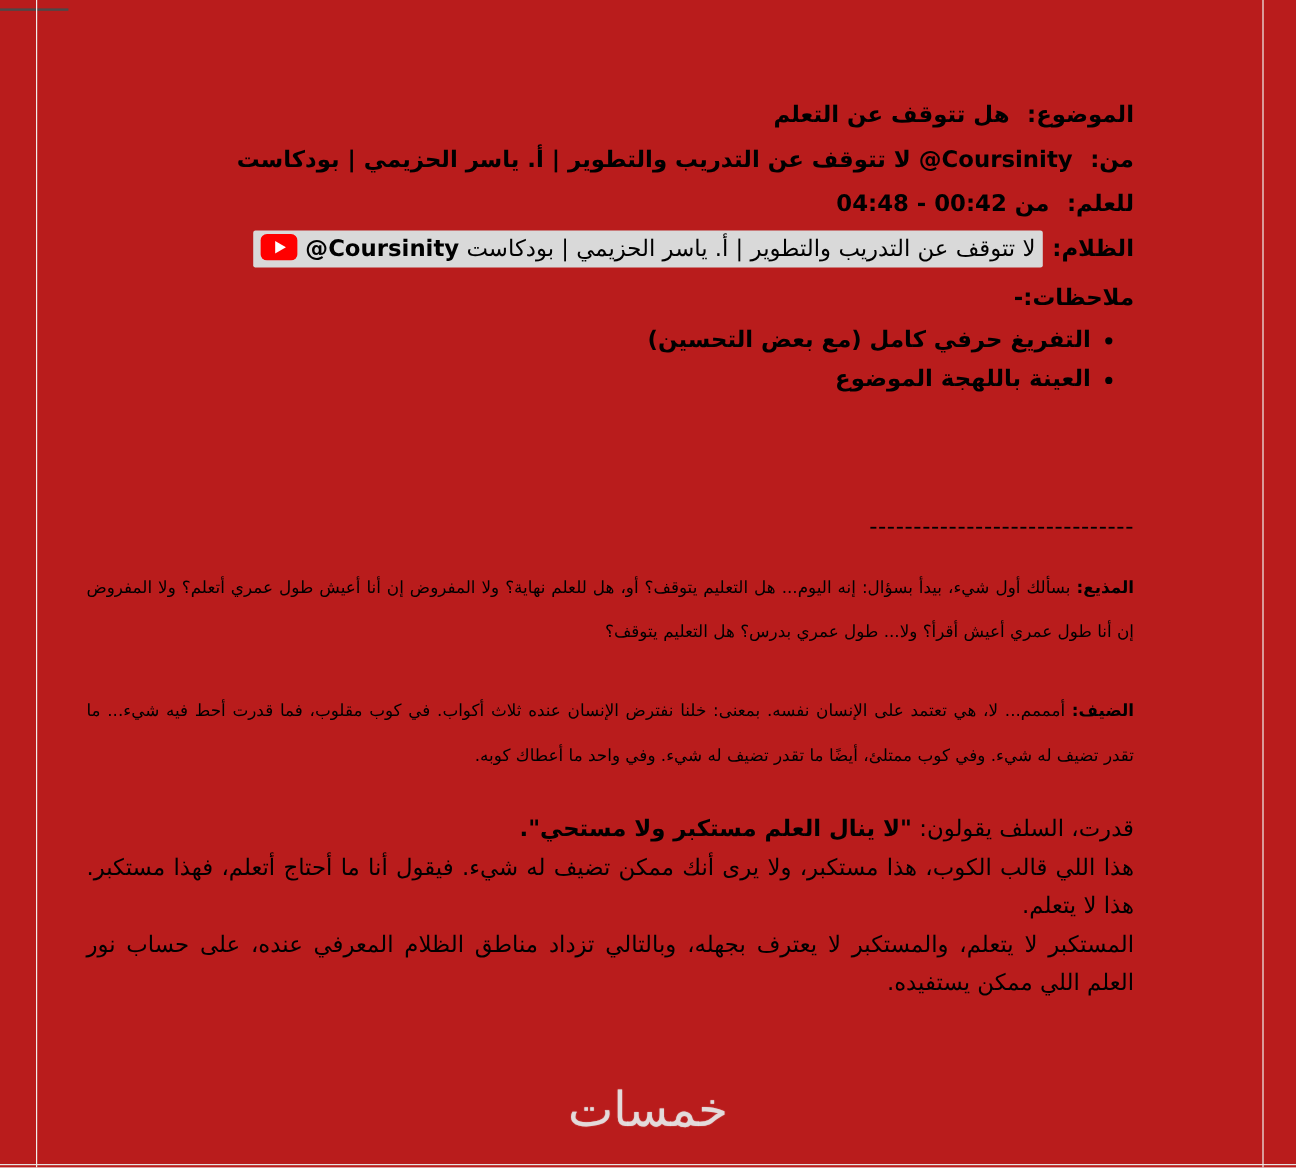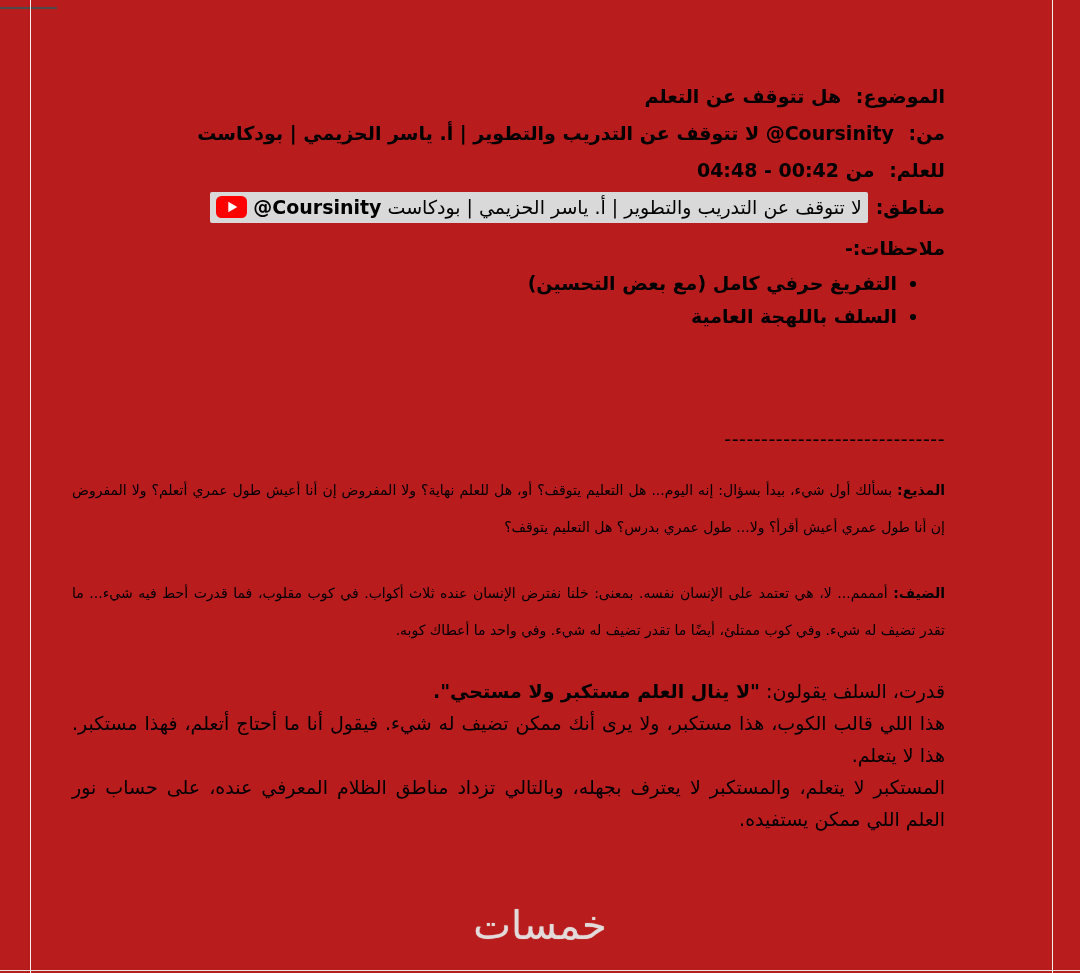--- a/index.html
+++ b/index.html
@@ -39,21 +39,21 @@
   }
   .meta-line .lbl { margin-left: 8px; }
 
   .link-chip {
     background: #d9d9d9;
     padding: 4px 6px 5px 6px;
     border-radius: 2px;
   }
   .yt { display: inline-block; vertical-align: -4px; margin-right: 6px; }
 
-  .notes { margin-right: 48px; }
+  .notes { margin-right: 36px; }
   .notes li {
     font-size: 19px;
     line-height: 33px;
     font-weight: bold;
     text-align: right;
     list-style: disc;
   }
 
   .divider {
     margin-top: 95px;
@@ -119,34 +119,34 @@
         <bdi dir="ltr">@Coursinity</bdi>
         <span>لا تتوقف عن التدريب والتطوير | أ. ياسر الحزيمي | بودكاست</span>
       </p>
 
       <p class="meta-line bold">
         <span class="lbl">للعلم:</span>
         <span>من 00:42 - 04:48</span>
       </p>
 
       <p class="meta-line">
-        <span class="lbl bold">مناطق:</span><span class="link-chip"><span>لا تتوقف عن التدريب والتطوير |  أ. ياسر الحزيمي |  بودكاست</span>
+        <span class="lbl bold">الظلام:</span><span class="link-chip"><span>لا تتوقف عن التدريب والتطوير |  أ. ياسر الحزيمي |  بودكاست</span>
           <bdi dir="ltr" class="bold">@Coursinity</bdi><span class="yt"><svg width="31" height="22" viewBox="0 0 31 22">
                 <rect x="0" y="0" width="31" height="22" rx="5.5" fill="#ff0000"></rect>
                 <path d="M12.3 5.8 L21.3 11 L12.3 16.2 Z" fill="#ffffff"></path>
               </svg></span></span>
       </p>
 
       <p class="meta-line bold">
         <span>ملاحظات:-</span>
       </p>
 
       <ul class="notes">
         <li><span>التفريغ حرفي كامل (مع بعض التحسين)</span></li>
-        <li><span>السلف باللهجة العامية</span></li>
+        <li><span>العينة باللهجة الموضوع</span></li>
       </ul>
 
     </div>
 
     <p class="divider">------------------------------</p>
 
     <div class="transcript">
 
       <p class="para para-interviewer">
         <span class="bold">المذيع:</span>

